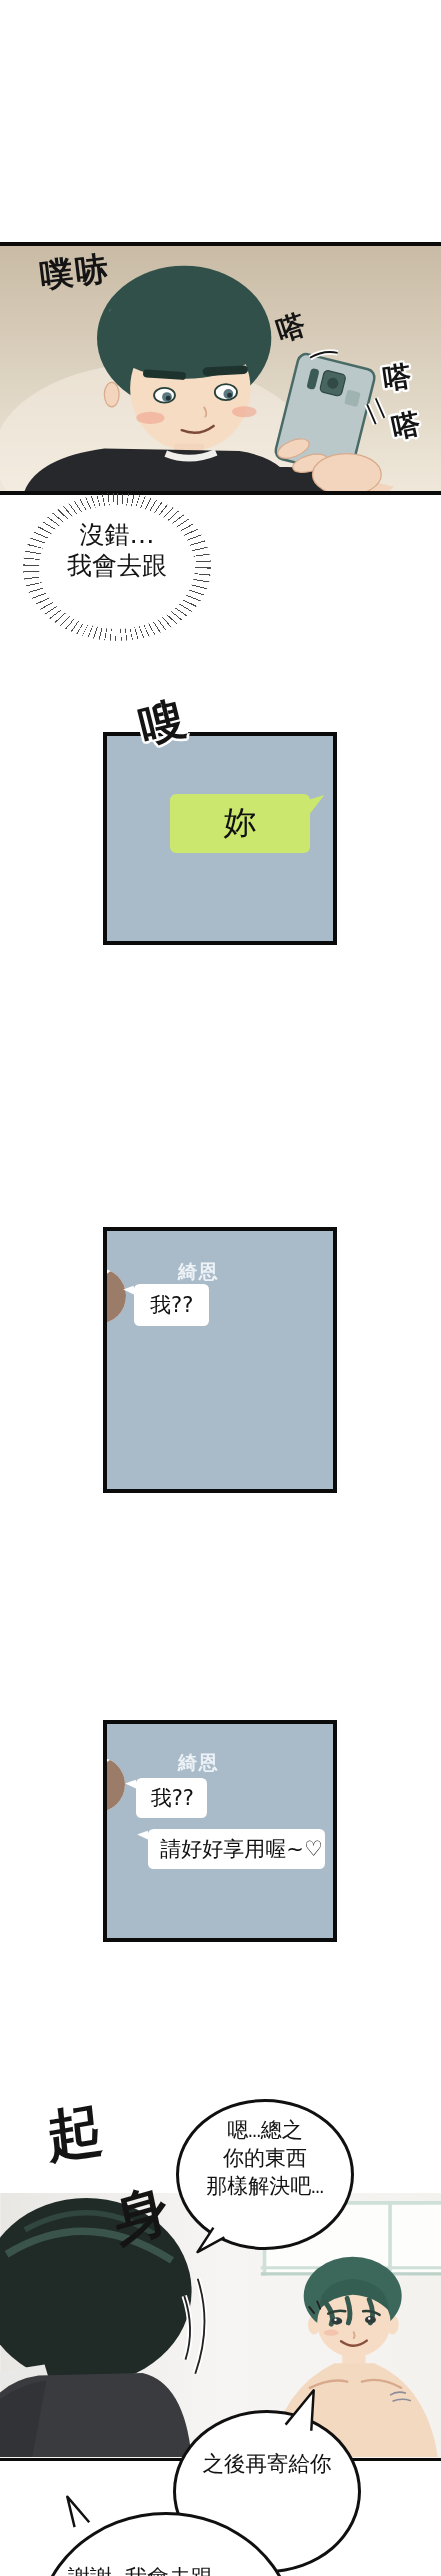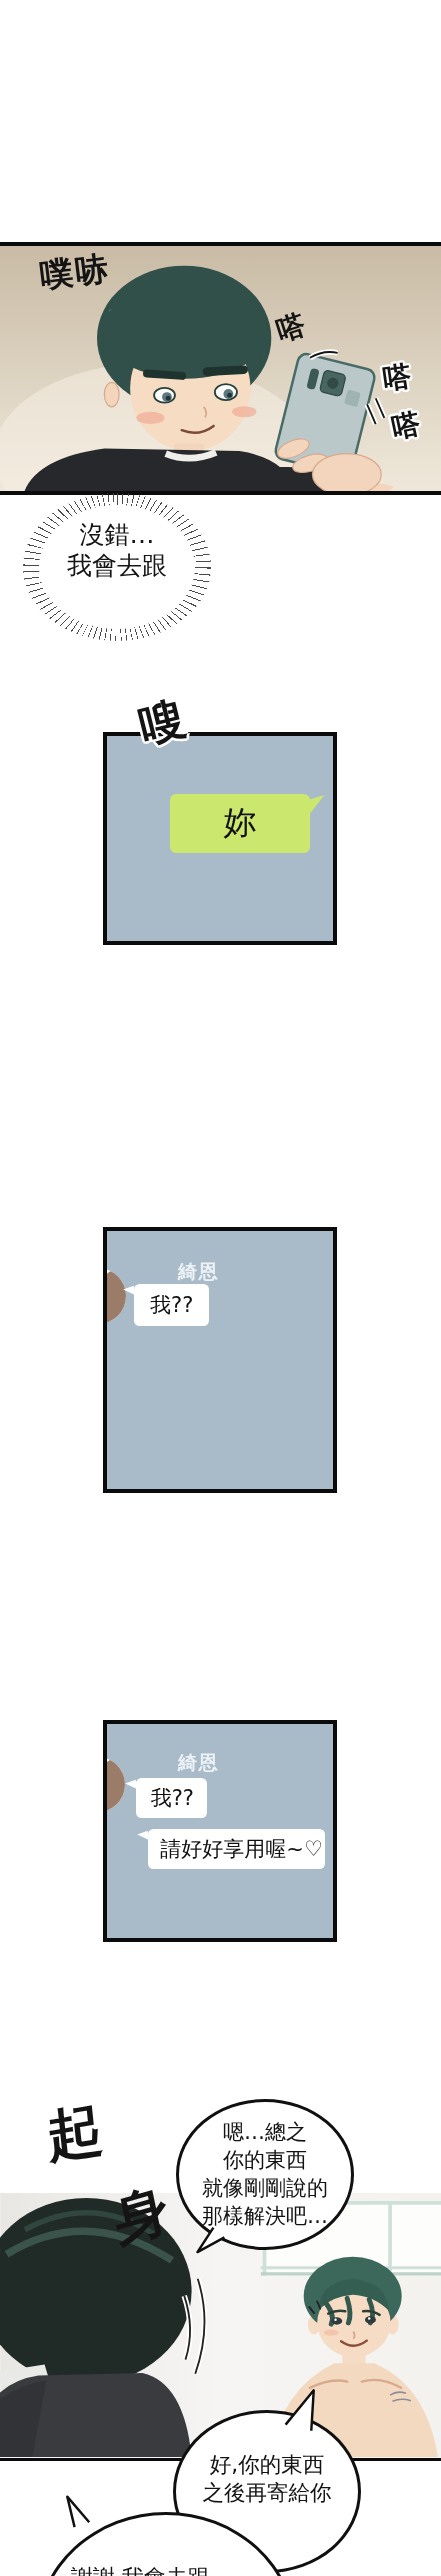--- a/index.html
+++ b/index.html
@@ -33,21 +33,21 @@
   .avatar .hair{position:absolute;right:-6.1px;top:1.2px;width:36px;height:56px;background:#9b7c68;border-radius:48%;transform:rotate(14deg);}
   .sender{position:absolute;left:27px;color:#edf2f7;font-size:19px;font-weight:600;letter-spacing:1.8px;margin-left:44px;}
   .bubble-recv{position:absolute;background:#ffffff;border-radius:5.5px;color:#111;display:flex;align-items:center;}
   .bubble-recv .tail{position:absolute;left:-9.8px;top:3.1px;width:0;height:0;border-right:11px solid #fff;border-top:1.8px solid transparent;border-bottom:9.8px solid transparent;transform:rotate(-14deg);}
   
   .sfx-rise1{left:47px;top:2096px;font-size:56px;transform:rotate(-10deg) skewX(-4deg);}
   .sfx-rise2{left:114px;top:2179px;font-size:55px;transform:rotate(-16deg) skewX(-4deg);}
   
   .panel5{left:0;top:2193px;width:442px;height:268px;box-sizing:border-box;border-bottom:3.7px solid #0b0b0b;background:#f5f4f1;overflow:hidden;}
   
-  .balloon{background:#ffffff;border:3.1px solid #101010;border-radius:50%;box-sizing:border-box;z-index:6;color:#131313;text-align:center;}
+  .balloon{background:#ffffff;border:3.1px solid #101010;border-radius:50%;box-sizing:border-box;z-index:6;color:#131313;text-align:center;font-family:Liberation Mono, monospace;}
   .balloon1{left:176px;top:2099px;width:178px;height:151px;font-size:21px;line-height:28px;padding-top:16px;}
   .balloon2{left:173px;top:2410px;width:188px;height:163px;font-size:21.5px;line-height:28px;padding-top:38px;}
   .balloon3{left:36px;top:2512px;width:260px;height:239px;z-index:7;}
   .balloon3 .line{position:absolute;left:12.3px;top:48px;width:178px;text-align:center;font-size:22px;}
   .tailsvg{z-index:8;}
   .chat-msg-text{font-size:21px;}
 </style>
 </head>
 <body>
 
@@ -218,29 +218,27 @@
       <path d="M 505,318 Q 540,301 566,308" stroke="#d8a98c" stroke-width="4" fill="none" stroke-linecap="round"></path>
       <path d="M 590,308 Q 620,299 654,318" stroke="#d8a98c" stroke-width="4" fill="none" stroke-linecap="round"></path>
       <path d="M 636,330 q 12,-8 26,-3 M 640,340 q 14,-6 30,-1" stroke="#8d8d99" stroke-width="2.5" fill="none"></path>
     </g>
   </svg>
 </div>
 
 <div class="abs balloon balloon1">
   <div>嗯…總之</div>
   <div>你的東西</div>
-  <div>就像剛剛說的</div>
   <div>那樣解決吧…</div>
 </div>
 <svg class="abs tailsvg" style="left:184px;top:2219px;" width="49" height="38" viewBox="0 0 80 62">
   <path d="M 48,14 L 22,54 L 66,30" fill="#ffffff" stroke="#101010" stroke-width="4" stroke-linejoin="round"></path>
 </svg>
 
 <div class="abs balloon balloon2">
-  <div>好,你的東西</div>
   <div>之後再寄給你</div>
 </div>
 <svg class="abs tailsvg" style="left:277px;top:2383px;" width="49" height="52" viewBox="0 0 80 85">
   <path d="M 14,68 L 60,12 L 56,78" fill="#ffffff" stroke="#101010" stroke-width="4" stroke-linejoin="round"></path>
 </svg>
 
 <div class="abs balloon balloon3">
   <div class="line">謝謝,我會去跟</div>
 </div>
 <svg class="abs tailsvg" style="left:61px;top:2493px;" width="43" height="39" viewBox="0 0 70 64">

